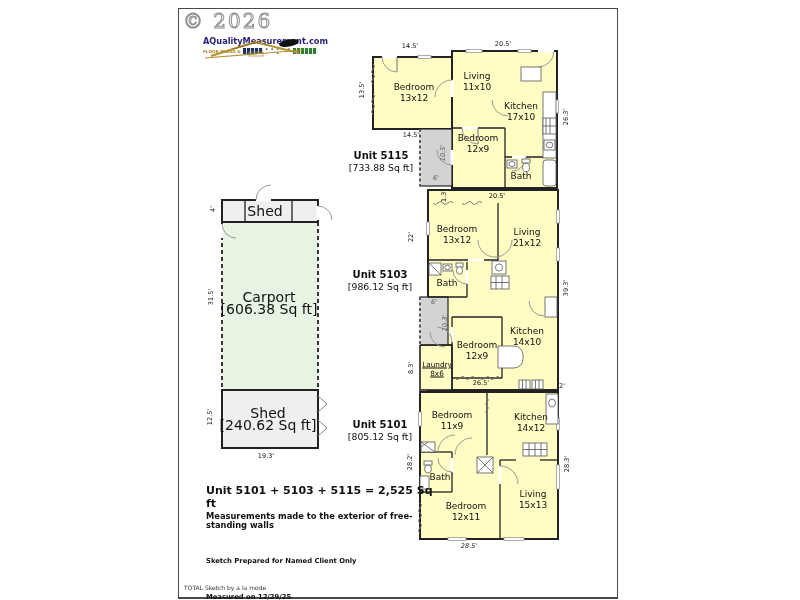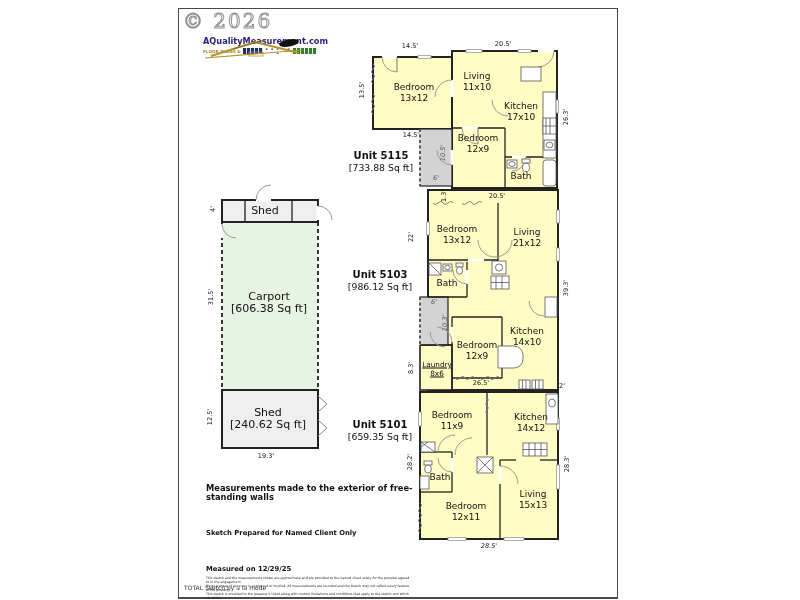--- a/index.html
+++ b/index.html
@@ -23,21 +23,21 @@
   .lbl{position:absolute;transform:translate(-50%,-50%);text-align:center;white-space:nowrap;}
   .room{font-size:9px;line-height:11px;color:#111;}
   .room.small{font-size:7.3px;line-height:8.5px;}
   .bath{font-size:9px;}
   .dim{position:absolute;font-size:6.5px;color:#111;transform:translate(-50%,-50%);white-space:nowrap;}
   .dim.rot{transform:translate(-50%,-50%) rotate(-90deg);}
   .dim.muted{color:#555;font-style:italic;}
   .unit-lbl{position:absolute;transform:translate(-50%,-50%);text-align:center;white-space:nowrap;}
   .unit-lbl .nm{font-size:10px;font-weight:bold;line-height:12px;}
   .unit-lbl .ar{font-size:9.3px;line-height:11px;}
-  .ob{font-size:11px;line-height:12px;}
+  .ob{font-size:14px;line-height:12px;}
   
   #summary{position:absolute;left:206px;top:484px;width:238px;}
   #summary .t{font-size:11px;font-weight:bold;margin-bottom:2px;}
   #summary .b{font-size:8.3px;font-weight:bold;line-height:9.2px;}
   #summary .s{font-size:6.8px;font-weight:bold;line-height:7.8px;margin-top:28px;}
   #fineprint{margin-top:2px;width:205px;font-size:3.2px;line-height:4px;color:#222;}
   #footer{position:absolute;left:184px;top:584px;font-size:6px;color:#333;}
   svg{position:absolute;left:0;top:0;}
 </style>
 </head>
@@ -252,21 +252,21 @@
   <div class="unit-lbl" style="left:381px;top:161px;">
     <div class="nm">Unit 5115</div>
     <div class="ar">[733.88 Sq ft]</div>
   </div>
   <div class="unit-lbl" style="left:380px;top:280px;">
     <div class="nm">Unit 5103</div>
     <div class="ar">[986.12 Sq ft]</div>
   </div>
   <div class="unit-lbl" style="left:380px;top:430px;">
     <div class="nm">Unit 5101</div>
-    <div class="ar">[659.35 Sq ft]</div>
+    <div class="ar">[805.12 Sq ft]</div>
   </div>
 
   <div class="lbl room" style="left:414px;top:93px;">
     <div>Bedroom</div>
     <div>13x12</div>
   </div>
   <div class="lbl room" style="left:477px;top:82px;">
     <div>Living</div>
     <div>11x10</div>
   </div>
@@ -341,27 +341,28 @@
   <div class="dim" style="left:497px;top:196px;">20.5'</div>
   <div class="dim rot" style="left:411px;top:237px;">22'</div>
   <div class="dim rot" style="left:566px;top:288px;">39.3'</div>
   <div class="dim muted" style="left:434px;top:302px;">6'</div>
   <div class="dim rot muted" style="left:445px;top:323px;">10.3'</div>
   <div class="dim rot" style="left:411px;top:368px;">8.3'</div>
   <div class="dim" style="left:481px;top:383px;">26.5'</div>
   <div class="dim" style="left:562px;top:386px;">2'</div>
   <div class="dim rot" style="left:410px;top:462px;">28.2'</div>
   <div class="dim rot" style="left:567px;top:464px;">28.3'</div>
-  <div class="dim" style="left:489px;top:546px;font-style:italic;">28.5'</div>
+  <div class="dim" style="left:469px;top:546px;font-style:italic;">28.5'</div>
   <div class="dim rot" style="left:213px;top:209px;">4'</div>
   <div class="dim rot" style="left:211px;top:297px;">31.5'</div>
   <div class="dim rot" style="left:210px;top:417px;">12.5'</div>
   <div class="dim" style="left:266px;top:456px;">19.3'</div>
 
   <div id="summary">
+    <div class="t">Unit 5101 + 5103 + 5115 = 2,525 Sq ft</div>
     <div class="b">Measurements made to the exterior of free-standing walls</div>
     <div class="s">Sketch Prepared for Named Client Only</div>
     <div class="s">Measured on 12/29/25</div>
     <div id="fineprint">
       <div>This sketch and the measurements shown are approximate and are provided to the named client solely for the purpose agreed to in the engagement.</div>
       <div>No guarantee of accuracy is expressed or implied. All measurements are rounded and the sketch may not reflect every feature of the property.</div>
       <div>This sketch is provided to the preparer's client along with custom limitations and conditions that apply to the sketch and which should be</div>
       <div>reviewed along with this sketch. Persons other than the designated client who use the information herein despite a prohibition on such uses</div>
 
     </div>

